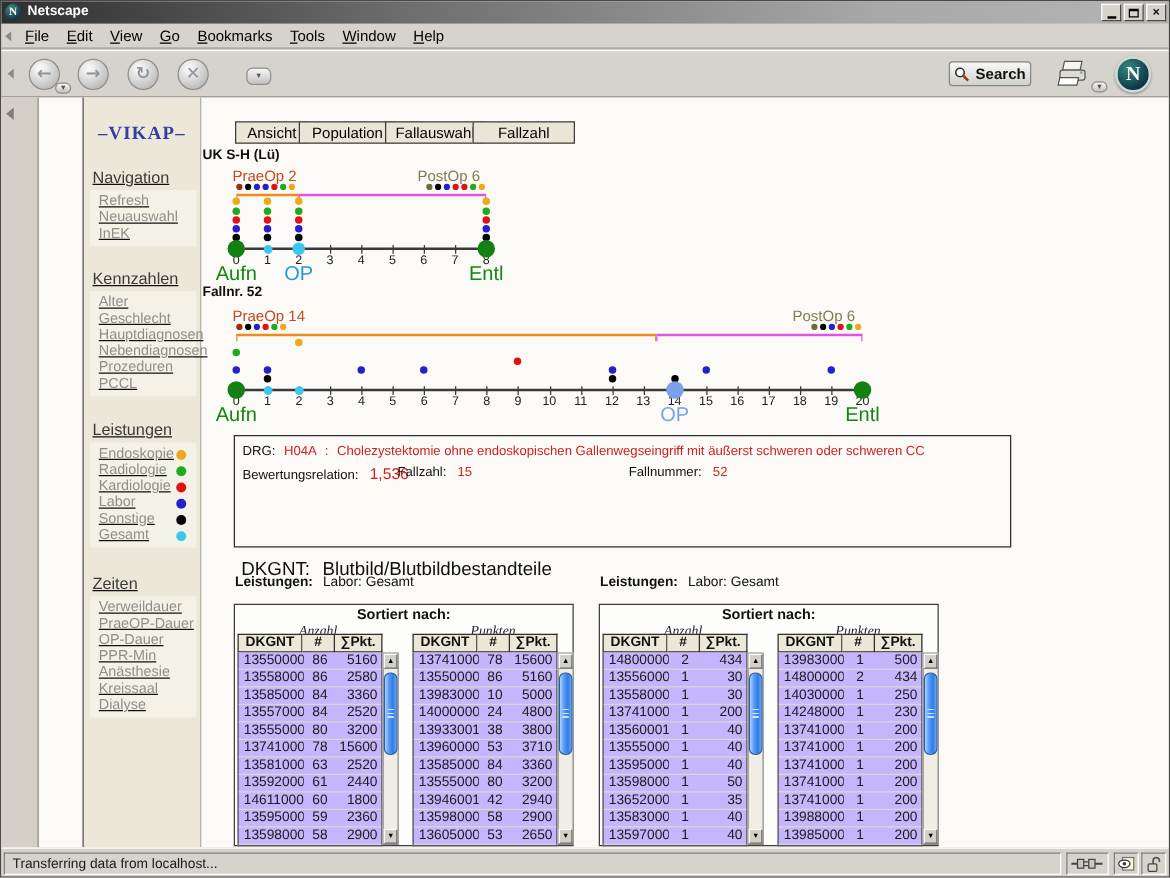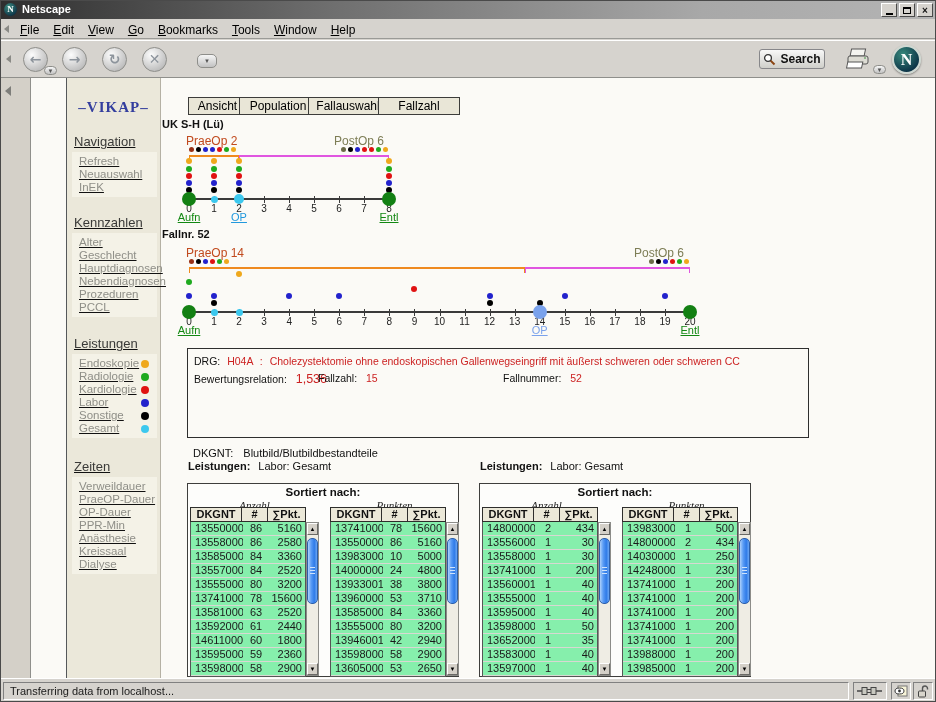--- a/index.html
+++ b/index.html
@@ -79,45 +79,45 @@
 
   
   .chart-title{position:absolute;font:bold 11px "Liberation Sans",sans-serif;color:#111;}
   .phase-label{position:absolute;font-size:12px;white-space:nowrap;}
   .cdot{position:absolute;border-radius:50%;}
   .bracket{position:absolute;height:2px;}
   .bracket-tick{position:absolute;width:1px;height:4px;}
   .axisline{position:absolute;height:2px;background:#3a3a3a;}
   .tick{position:absolute;width:1px;height:7px;background:#3a3a3a;}
   .ticklabel{position:absolute;width:22px;text-align:center;font-size:10px;color:#222;}
-  .axisname{position:absolute;width:42px;text-align:center;font-size:11px;text-decoration:underline;}
+  .axisname{position:absolute;width:42px;text-align:center;font-size:16px;}
 
   
   .drg-box{position:absolute;left:186px;top:270px;width:622px;height:90px;border:1px solid #2e2e2e;}
   .drg-line1{position:absolute;left:6px;top:6px;font-size:10.5px;white-space:nowrap;}
   .drg-red{color:#cc2222;}
   .drg-group{position:absolute;top:23px;font-size:10.5px;white-space:nowrap;color:#111;}
   .drg-val{color:#cc2222;margin-left:6px;}
   .drg-val-big{font-size:12.5px;}
-  .dkgnt{position:absolute;left:192px;top:369px;font-size:11px;color:#111;}
+  .dkgnt{position:absolute;left:192px;top:369px;font-size:15px;color:#111;}
   .dkgnt span{margin-right:10px;}
 
   
   .leist-label{position:absolute;top:382px;font-size:11px;color:#111;}
   .leist-label b{margin-right:8px;}
   .tgroup{position:absolute;top:405px;width:272px;height:194px;border:1px solid #3e3e3c;background:#fdfdfb;}
   .sort-head{position:absolute;left:0;top:2px;width:100%;text-align:center;
              font:bold 11.5px "Liberation Sans",sans-serif;color:#111;}
   .sort-sub{position:absolute;top:15px;width:129px;text-align:center;
             font:italic 11px "Liberation Serif",serif;color:#222;}
   .sub-head{position:absolute;top:23px;height:15px;display:flex;}
   .sub-head div{border:1px solid #2e2e2c;border-left-width:0;background:#ebe8d8;
                 font:bold 11px "Liberation Sans",sans-serif;text-align:center;line-height:13px;}
   .sub-head div:first-child{border-left-width:1px;}
-  .sub-body{position:absolute;top:38px;border:1px solid #555;border-top:none;background:#86efac;}
+  .sub-body{position:absolute;top:38px;border:1px solid #555;border-top:none;background:#c4b5fd;}
   .trow{display:flex;height:14px;border-bottom:1px solid #d8d8d2;}
   .trow div{font-size:11px;line-height:13px;color:#1a1a1a;overflow:hidden;}
   .c-dkgnt{width:52px;padding-left:4px;}
   .c-num{width:26px;text-align:center;}
   .c-pkt{width:36px;text-align:right;padding-right:3px;}
   .vscroll{position:absolute;top:38px;width:13px;height:154px;background:#efede4;border:1px solid #8c8c88;}
   .sb-arrow{position:absolute;left:0;width:11px;height:12px;background:#d4d0c8;
             border:1px solid;border-color:#fff #6a6a66 #6a6a66 #fff;
             font-size:6px;text-align:center;line-height:11px;color:#000;}
   .sb-thumb{position:absolute;left:0;width:11px;border-radius:5px;

